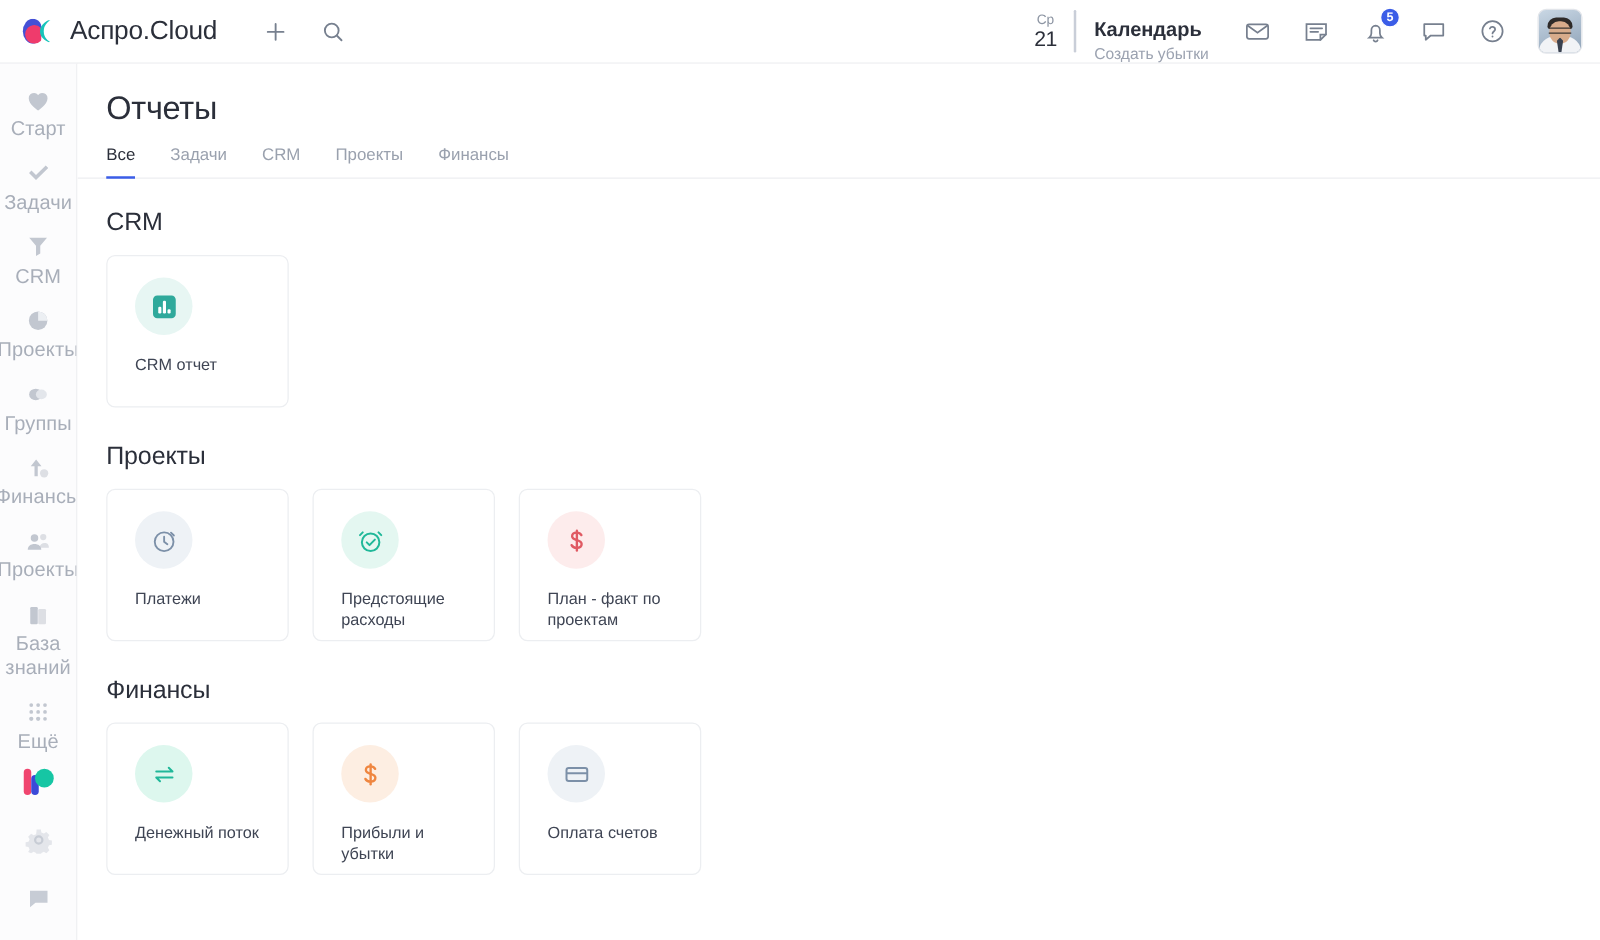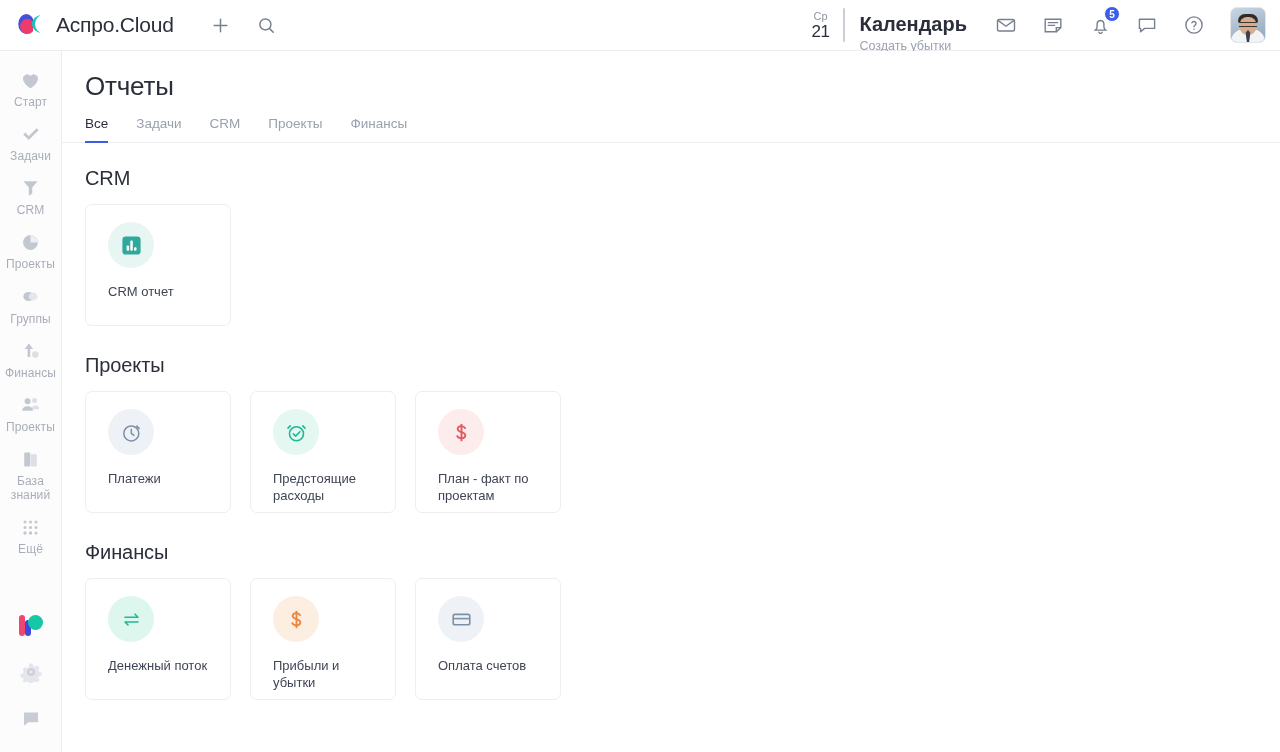--- a/index.html
+++ b/index.html
@@ -21,21 +21,21 @@
     width: 1280px;
     height: 51px;
     background: #ffffff;
     border-bottom: 1px solid #ecedf0;
     display: flex;
     align-items: center;
   }
 
   .brand {
     display: flex;
-    align-items: flex-start;
+    align-items: center;
     margin-left: 17px;
     gap: 11px;
     cursor: pointer;
   }
 
   .brand-logo {
     position: relative;
     width: 28px;
     height: 22px;
   }
@@ -126,21 +126,21 @@
   }
 
   .cal-text {
     display: flex;
     flex-direction: column;
     justify-content: center;
     cursor: pointer;
     margin-right: 22px;
   }
   .cal-title {
-    font-size: 20px;
+    font-size: 16px;
     color: #2b2f3a;
     font-weight: 700;
     line-height: 1.35;
     margin-top: 16px;
   }
   .cal-sub {
     font-size: 12.5px;
     color: #9ba2b0;
     line-height: 1.35;
   }
@@ -247,21 +247,21 @@
   .nav-ico {
     width: 24px; height: 24px;
     display: flex;
     align-items: center;
     justify-content: center;
     color: #c2c7d0;
     margin-bottom: 3px;
   }
 
   .nav-label {
-    font-size: 12px;
+    font-size: 16px;
     color: #a8aeb9;
     text-align: center;
     line-height: 1.18;
     letter-spacing: 0.1px;
   }
 
   .sb-spacer { flex: 1 1 auto; }
 
   .sb-bottom {
     display: flex;

